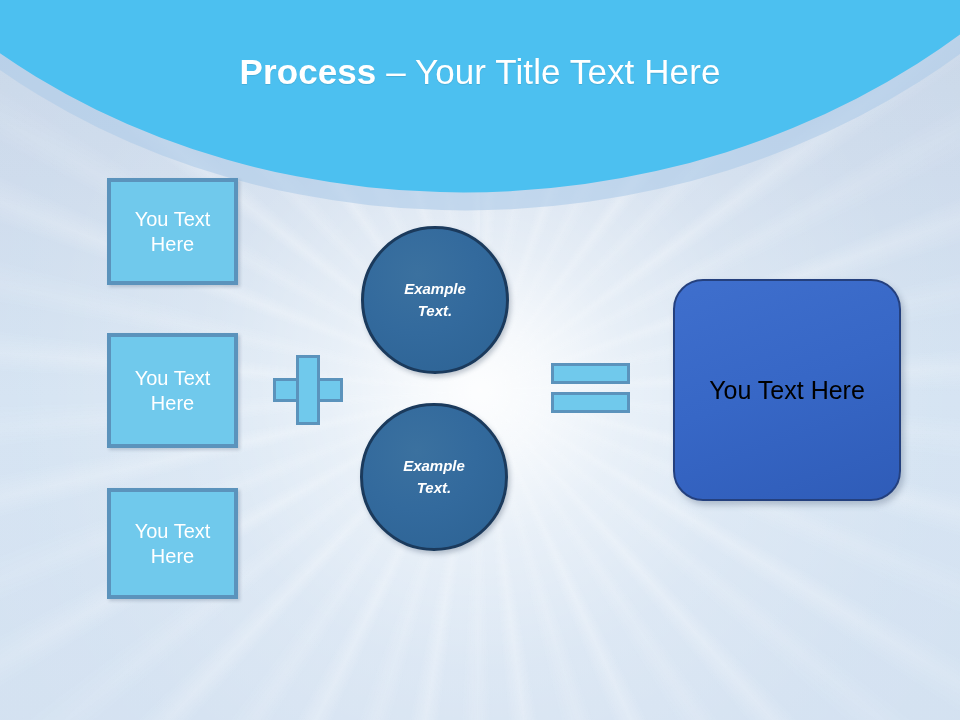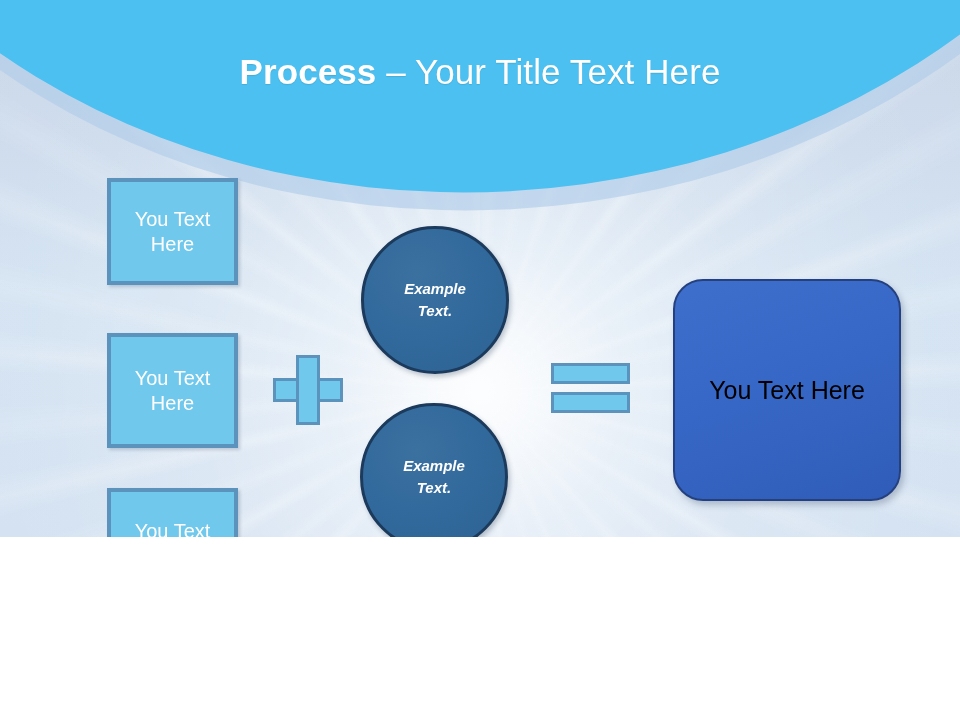--- a/index.html
+++ b/index.html
@@ -7,21 +7,21 @@
     padding: 0;
     background: #ffffff;
   }
   body {
     font-family: "Liberation Sans", sans-serif;
   }
 
   .slide {
     position: relative;
     width: 960px;
-    height: 537px;
+    height: 720px;
     overflow: hidden;
     background: #a16207;
   }
 
   
   .bg-base {
     position: absolute;
     inset: 0;
     background: linear-gradient(180deg, #c9d7e8 0%, #cddbec 25%, #d4e3f2 55%, #d3e1f1 100%);
   }

